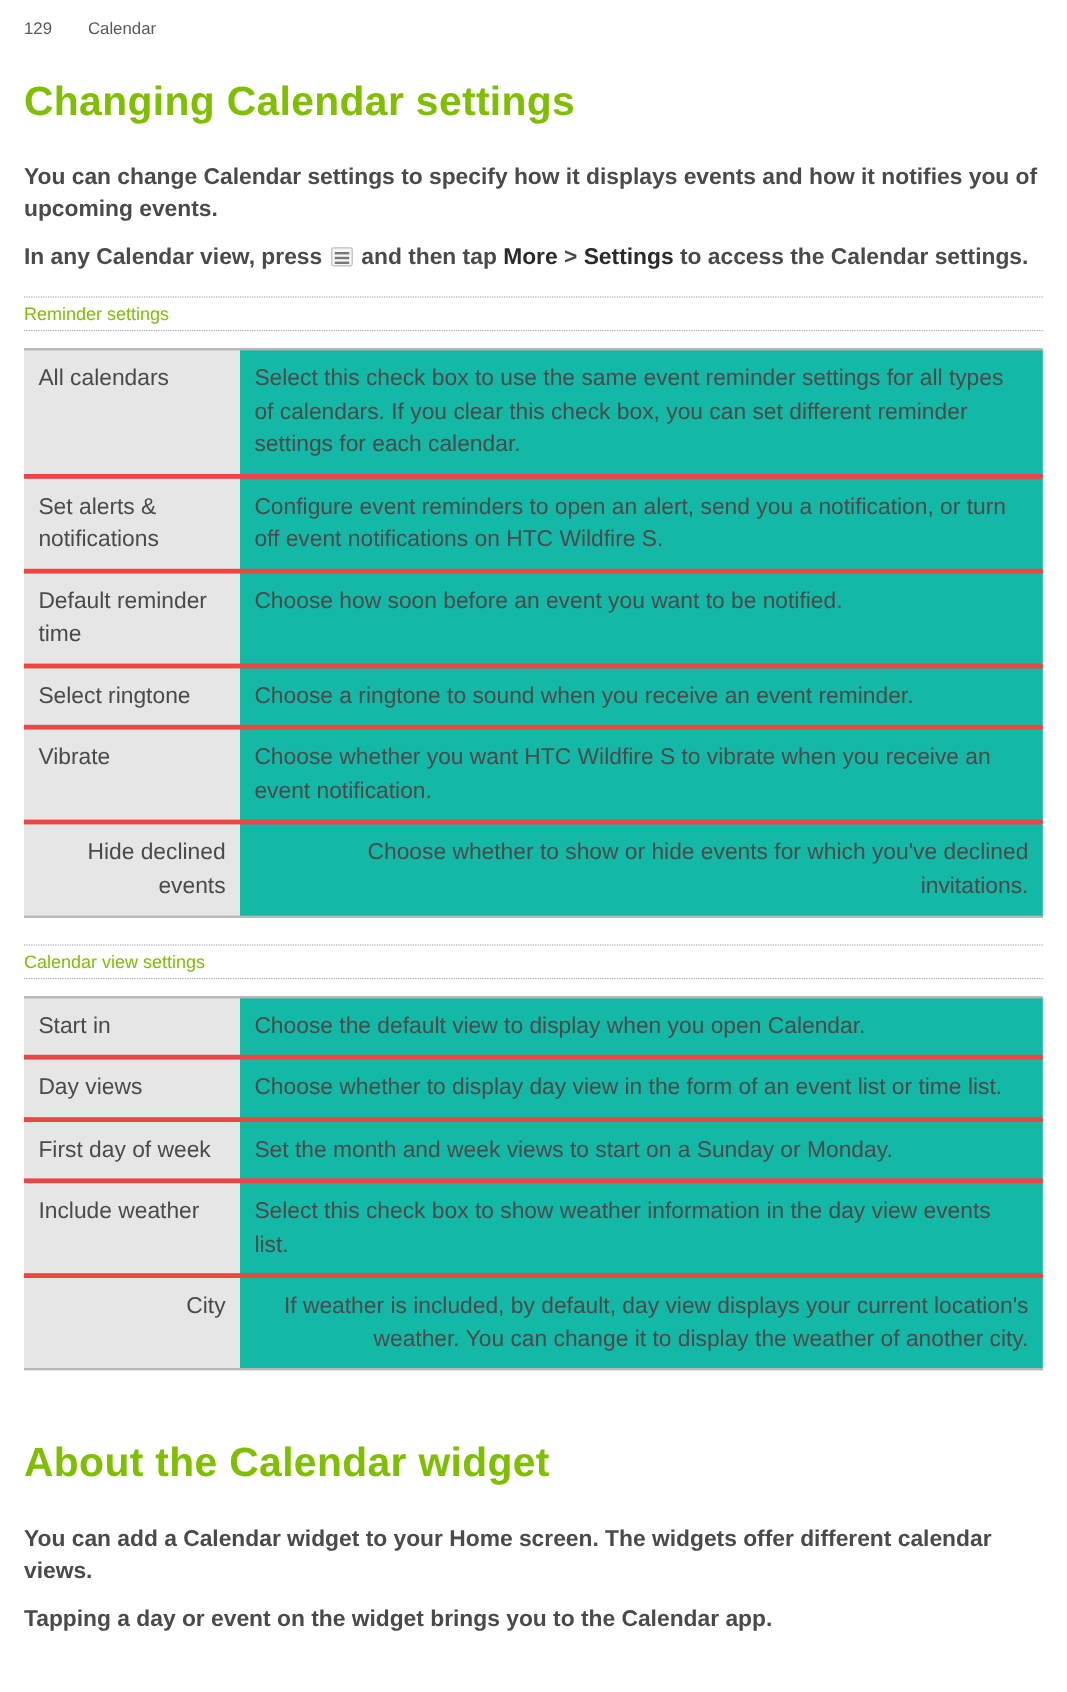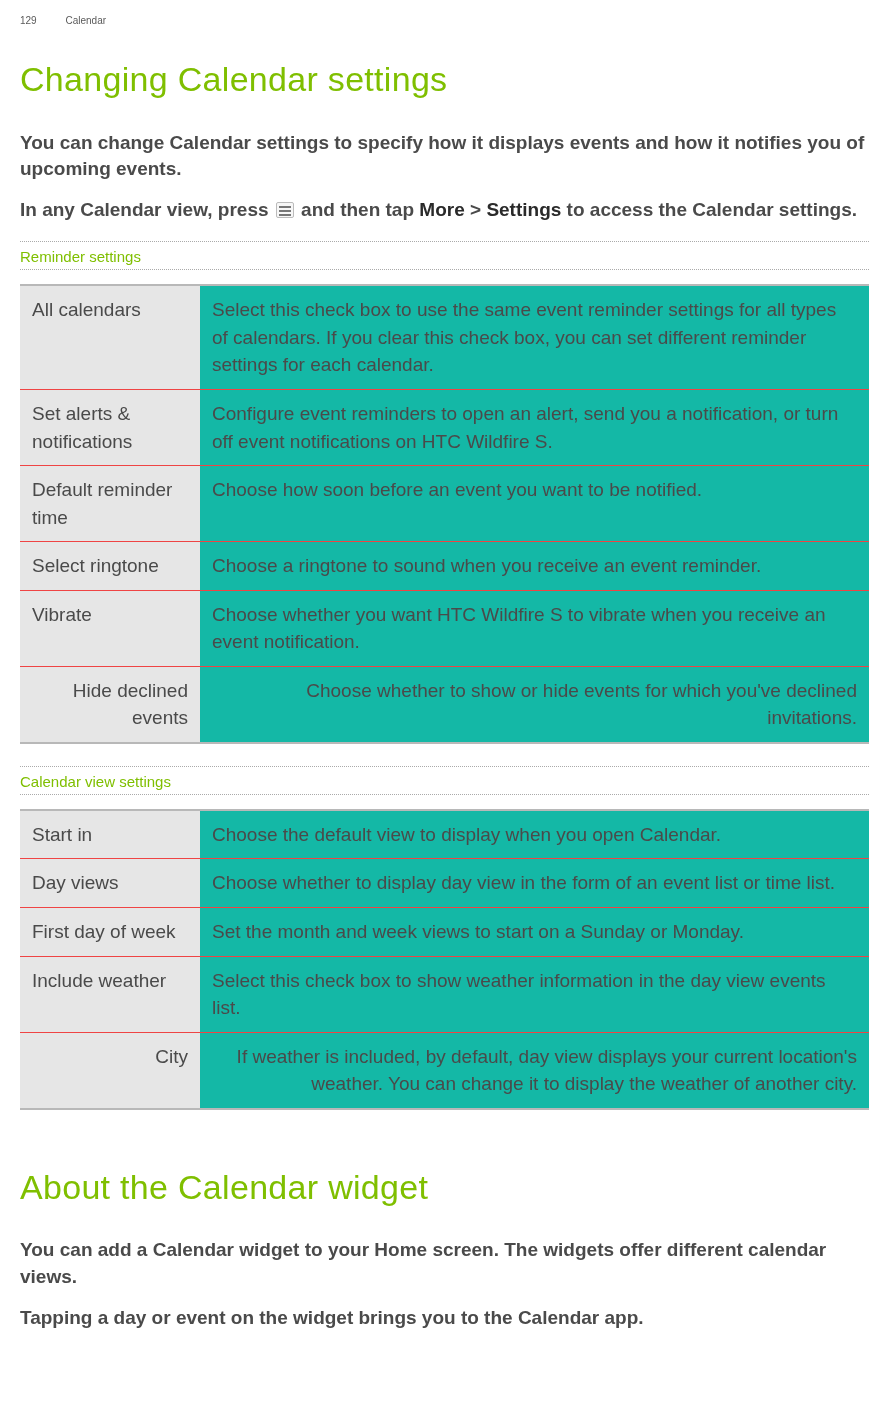--- a/index.html
+++ b/index.html
@@ -6,28 +6,28 @@
   html, body { width: 889px; background: #fff; }
   body {
     font-family: "Helvetica Neue", Helvetica, Arial, sans-serif;
     color: #4a4a4a;
     font-weight: 300;
     padding: 14px 20px 40px 20px;
     font-size: 19px;
     line-height: 1.4;
   }
   .header-line {
-    font-size: 10px;
+    font-size: 14px;
     color: #5a5a5a;
     margin-bottom: 28px;
   }
   .header-line .page-num { margin-right: 26px; }
   h1.green {
     color: #7fbf00;
-    font-weight: 400;
+    font-weight: 700;
     font-size: 34px;
     margin: 18px 0 26px 0;
     letter-spacing: 0.3px;
   }
   p.body-text {
     margin: 0 0 14px 0;
     color: #4a4a4a;
     font-weight: bold;
   }
   .menu-icon {
@@ -62,21 +62,21 @@
   table.settings {
     width: 100%;
     border-collapse: collapse;
     margin-top: 14px;
     font-size: 19px;
   }
   table.settings td {
     padding: 10px 12px;
     vertical-align: top;
     border-top: 1px solid #b8b8b8;
-    border-bottom: 1px solid #ef4444;
+    border-bottom: 4px solid #ef4444;
     line-height: 1.45;
   }
   table.settings tr:first-child td { border-top: 2px solid #b8b8b8; }
   table.settings tr:last-child td { border-bottom: 2px solid #b8b8b8; text-align: right; }
   table.settings td.label {
     width: 180px;
     background: #e6e6e6;
     color: #4a4a4a;
   }
   table.settings td.desc {

